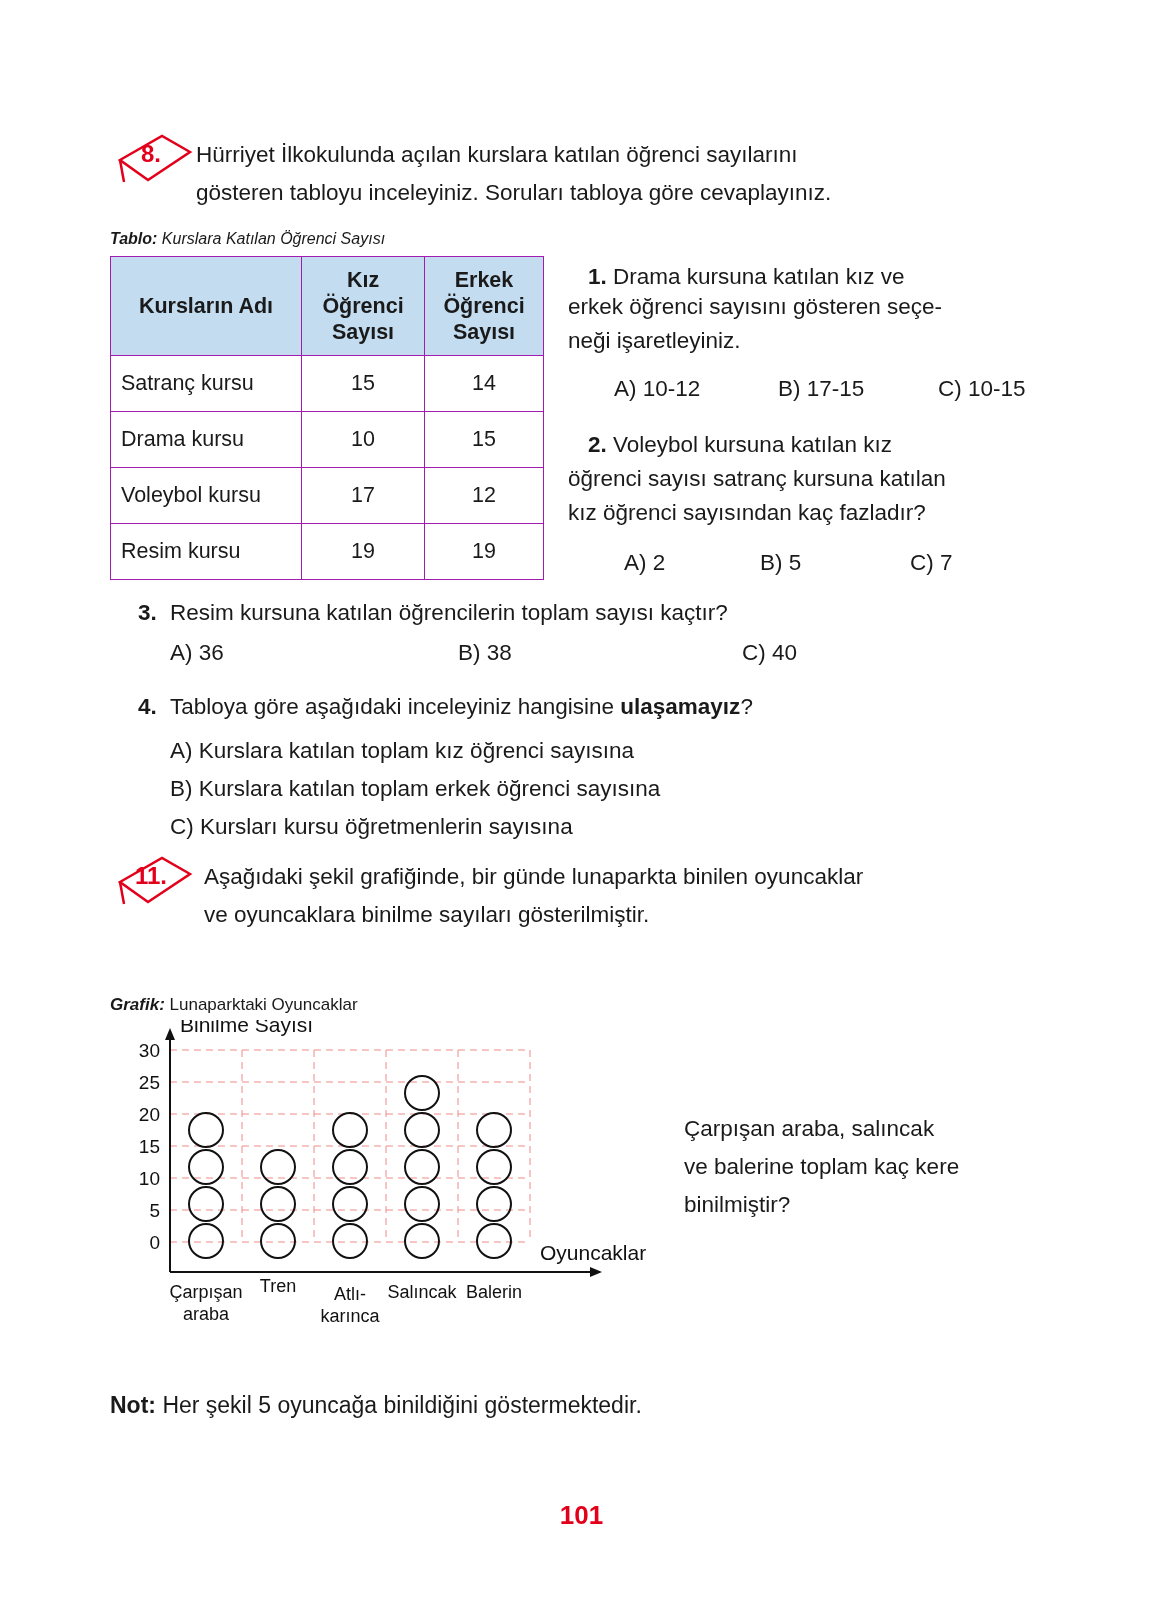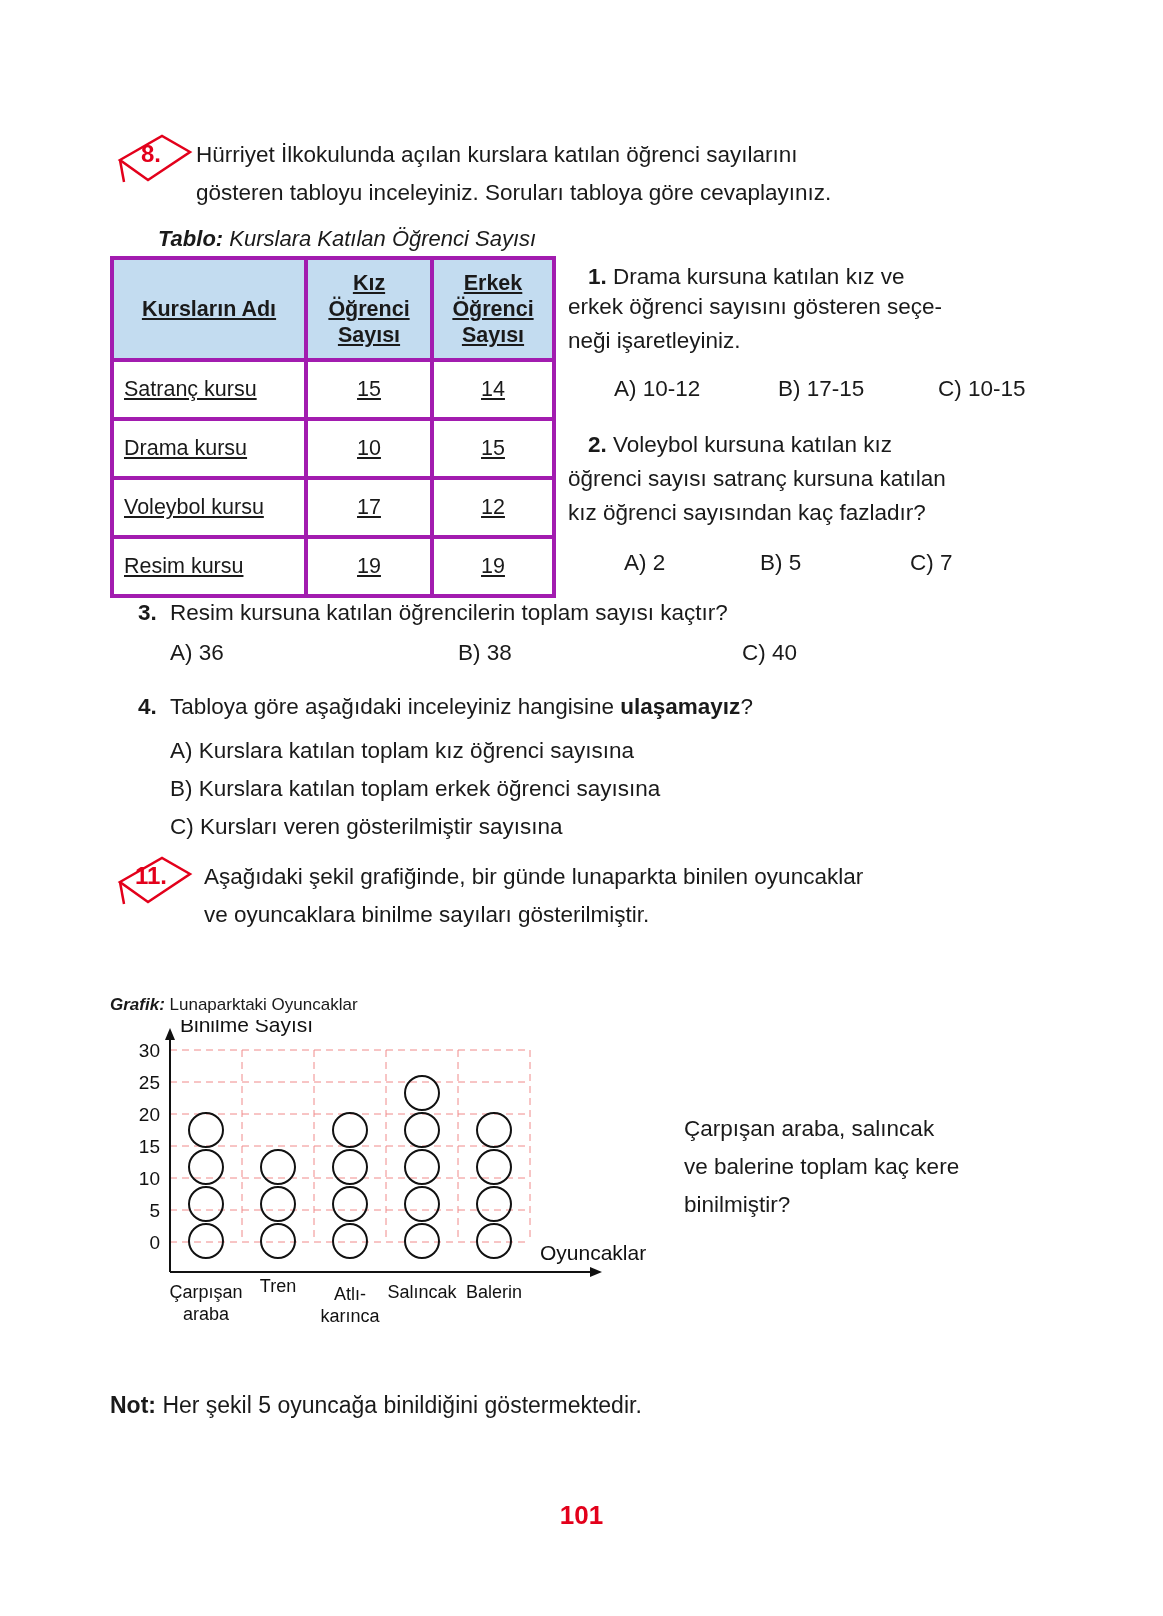--- a/index.html
+++ b/index.html
@@ -59,26 +59,25 @@
   .b { font-weight: bold; }
   .i { font-style: italic; }
 
   
   .tbl {
     position: absolute;
     border-collapse: collapse;
     font-size: 21px;
   }
   .tbl td, .tbl th {
-    border: 4px solid #a21caf;
+    border: 1px solid #a21caf;
     padding: 0;
     text-align: center;
     vertical-align: middle;
     background: #ffffff;
-    text-decoration: underline;
   }
   .tbl thead th {
     background: #c3dcf0;
     font-weight: bold;
     font-size: 21.5px;
     line-height: 26px;
     height: 98px;
   }
   .tbl tbody td {
     height: 55px;
@@ -122,21 +121,21 @@
     <svg class="diamond" viewBox="0 0 86 56">
       <path d="M10 30 L52 6 L80 22 L38 50 Z" fill="none" stroke="#e3001b" stroke-width="2.5"></path>
       <path d="M10 30 L14 52" fill="none" stroke="#e3001b" stroke-width="2.5"></path>
     </svg>
     <span class="label">8.</span>
   </div>
 
   <div class="txt just" style="left:196px; top:138px; width:854px;">Hürriyet İlkokulunda açılan kurslara katılan öğrenci sayılarını</div>
   <div class="txt" style="left:196px; top:176px; width:880px;">gösteren tabloyu inceleyiniz. Soruları tabloya göre cevaplayınız.</div>
 
-  <div class="txt" style="left:110px; top:222px; font-size:22px;margin-left:48px;">
+  <div class="txt" style="left:110px; top:222px; font-size:16px;">
     <span class="b i">Tablo:</span>
     <span class="i">Kurslara Katılan Öğrenci Sayısı</span>
   </div>
 
   <table class="tbl" style="left:110px; top:256px;">
     <thead>
       <tr>
         <th class="col-name">
           <div>Kursların Adı</div>
         </th>
@@ -201,21 +200,21 @@
   <div class="txt" style="left:170px; top:636px;">A) 36</div>
   <div class="txt" style="left:458px; top:636px;">B) 38</div>
   <div class="txt" style="left:742px; top:636px;">C) 40</div>
 
   <div class="txt b" style="left:138px; top:690px;">4.</div>
   <div class="txt" style="left:170px; top:690px; width:820px;">
     <span>Tabloya göre aşağıdaki inceleyiniz hangisine </span><span class="b">ulaşamayız</span><span>?</span>
   </div>
   <div class="txt" style="left:170px; top:734px; width:800px;">A) Kurslara katılan toplam kız öğrenci sayısına</div>
   <div class="txt" style="left:170px; top:772px; width:800px;">B) Kurslara katılan toplam erkek öğrenci sayısına</div>
-  <div class="txt" style="left:170px; top:810px; width:800px;">C) Kursları veren gösterilmiştir sayısına</div>
+  <div class="txt" style="left:170px; top:810px; width:800px;">C) Kursları kursu öğretmenlerin sayısına</div>
 
   <div class="qnum" style="left:110px; top:852px;">
     <svg class="diamond" viewBox="0 0 86 56">
       <path d="M10 30 L52 6 L80 22 L38 50 Z" fill="none" stroke="#e3001b" stroke-width="2.5"></path>
       <path d="M10 30 L14 52" fill="none" stroke="#e3001b" stroke-width="2.5"></path>
     </svg>
     <span class="label">11.</span>
   </div>
 
   <div class="txt just" style="left:204px; top:860px; width:846px;">Aşağıdaki şekil grafiğinde, bir günde lunaparkta binilen oyuncaklar</div>

